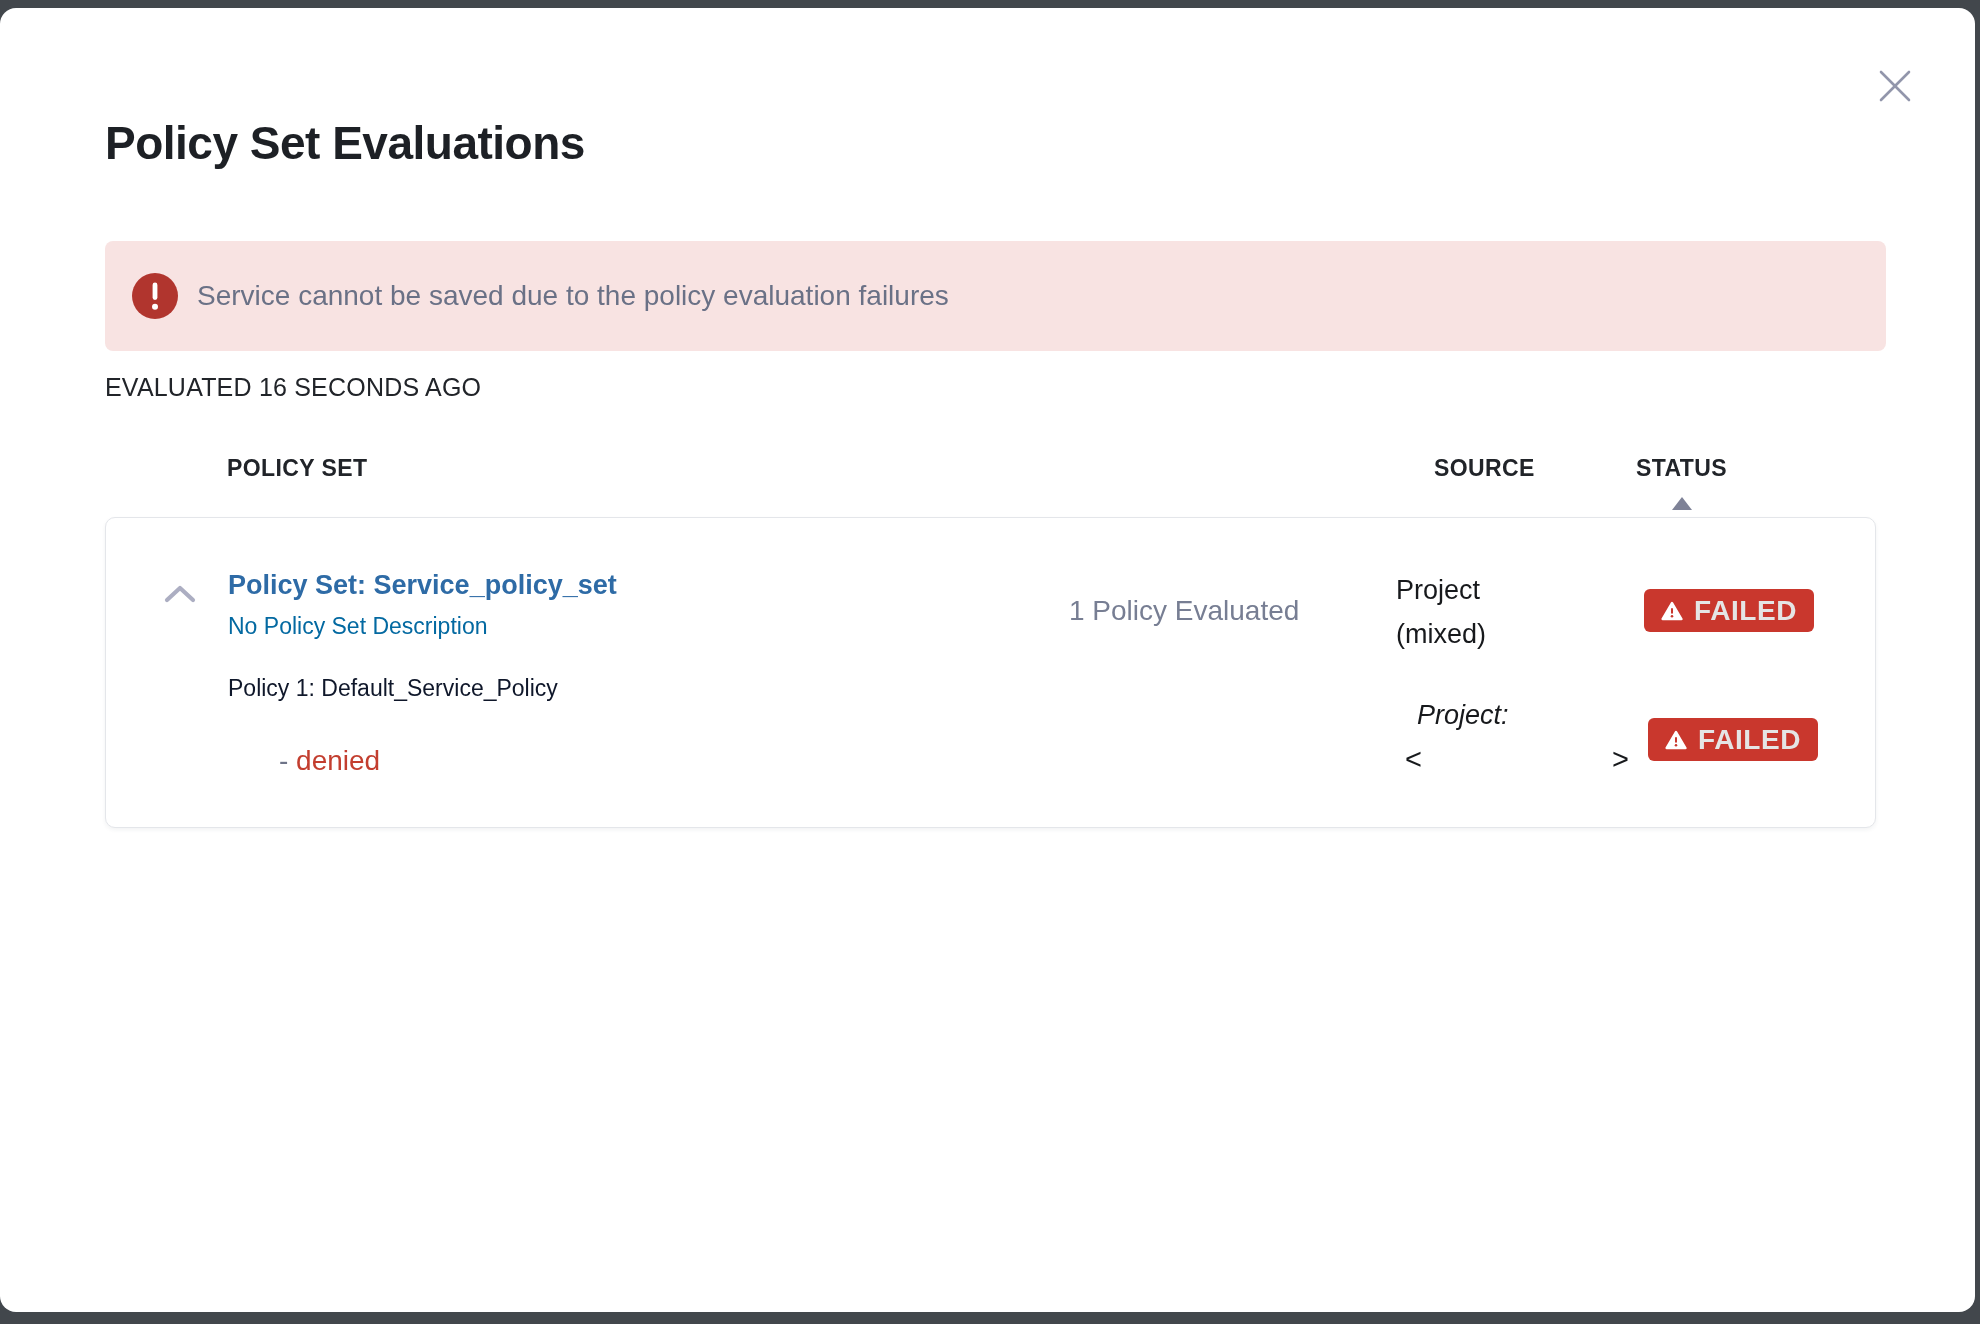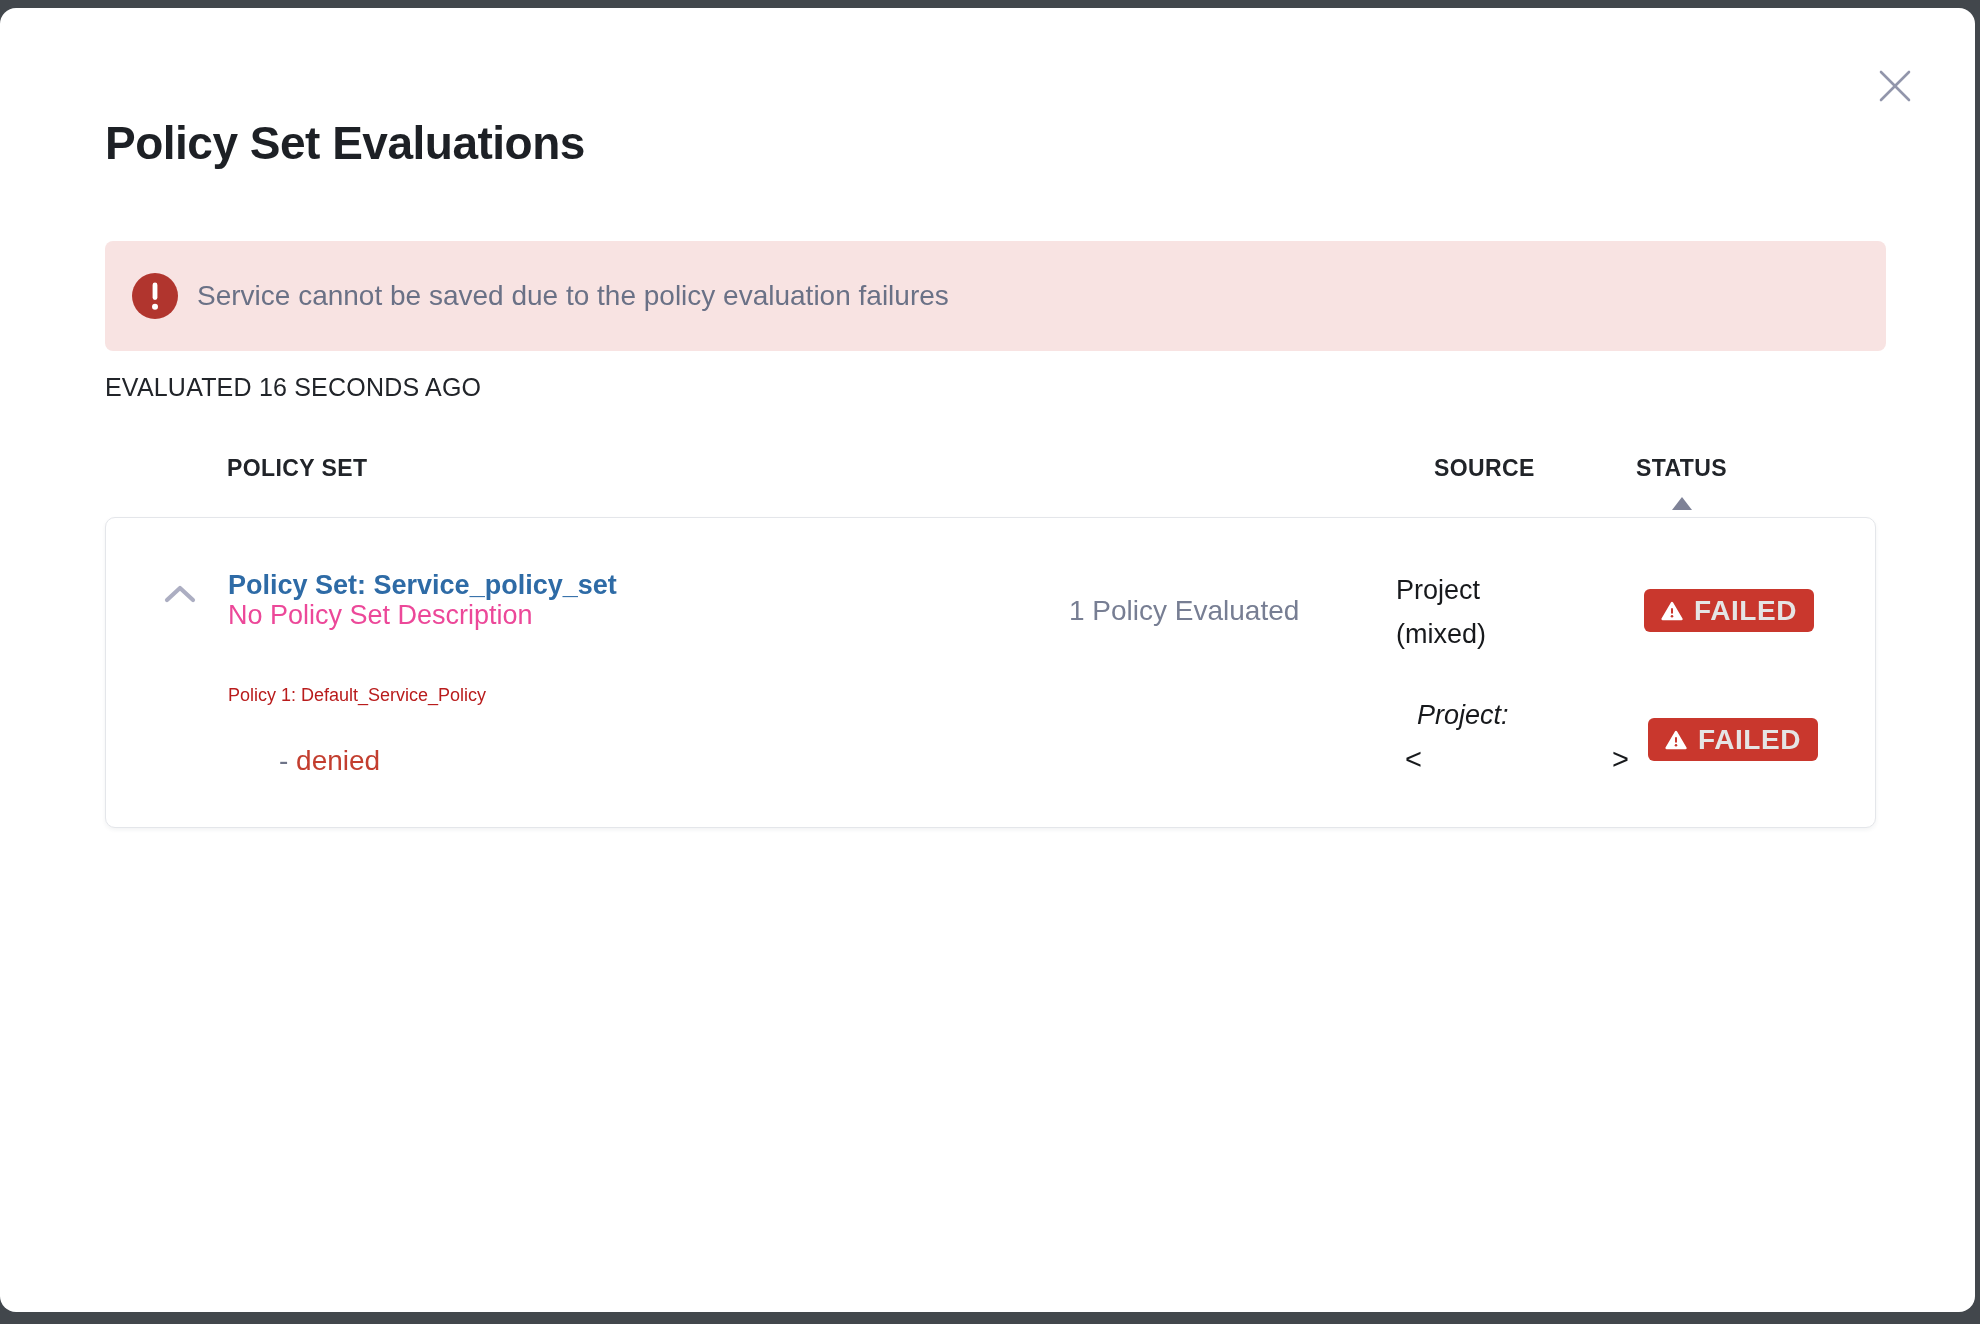--- a/index.html
+++ b/index.html
@@ -53,41 +53,41 @@
   }
   .chevron-btn{
     position:absolute;left:50px;top:62px;width:48px;height:30px;
     background:none;border:none;cursor:pointer;padding:0;
   }
   .ps-link{
     position:absolute;left:122px;top:52px;
     font-size:27px;font-weight:700;color:#2E6BA6;text-decoration:none;cursor:pointer;
   }
   .ps-desc{
-    position:absolute;left:122px;top:82px;
-    font-size:27px;color:#ec4899;
+    position:absolute;left:122px;top:95px;
+    font-size:23px;color:#0369a1;
   }
   .eval-count{
     position:absolute;left:963px;top:77px;
     font-size:28px;color:#777E93;
   }
   .src1{
     position:absolute;left:1290px;top:50px;width:180px;
     font-size:27px;color:#17191C;text-align:left;line-height:44px;
   }
   .badge{
     position:absolute;height:43px;background:#C9372D;border-radius:6px;
     display:flex;align-items:center;padding:0 17px;gap:11px;box-sizing:border-box;
   }
   .badge-1{left:1538px;top:71px;}
   .badge-2{left:1542px;top:200px;}
   .badge-label{color:#e5e5e5;font-size:28px;font-weight:700;letter-spacing:0.6px;}
   .p-link{
-    position:absolute;left:122px;top:167px;
-    font-size:18px;color:#b91c1c;text-decoration:none;cursor:pointer;
+    position:absolute;left:122px;top:157px;
+    font-size:23px;color:#0f172a;text-decoration:none;cursor:pointer;
   }
   .denied-line{position:absolute;left:173px;top:227px;font-size:28px;}
   .denied-dash{color:#6E7488;}
   .denied-text{color:#C33E2F;}
   .src2{
     position:absolute;left:1299px;top:182px;width:224px;
     font-size:27px;color:#17191C;
   }
   .src2-line1{margin-left:12px;font-style:italic;}
   .src2-angles{

